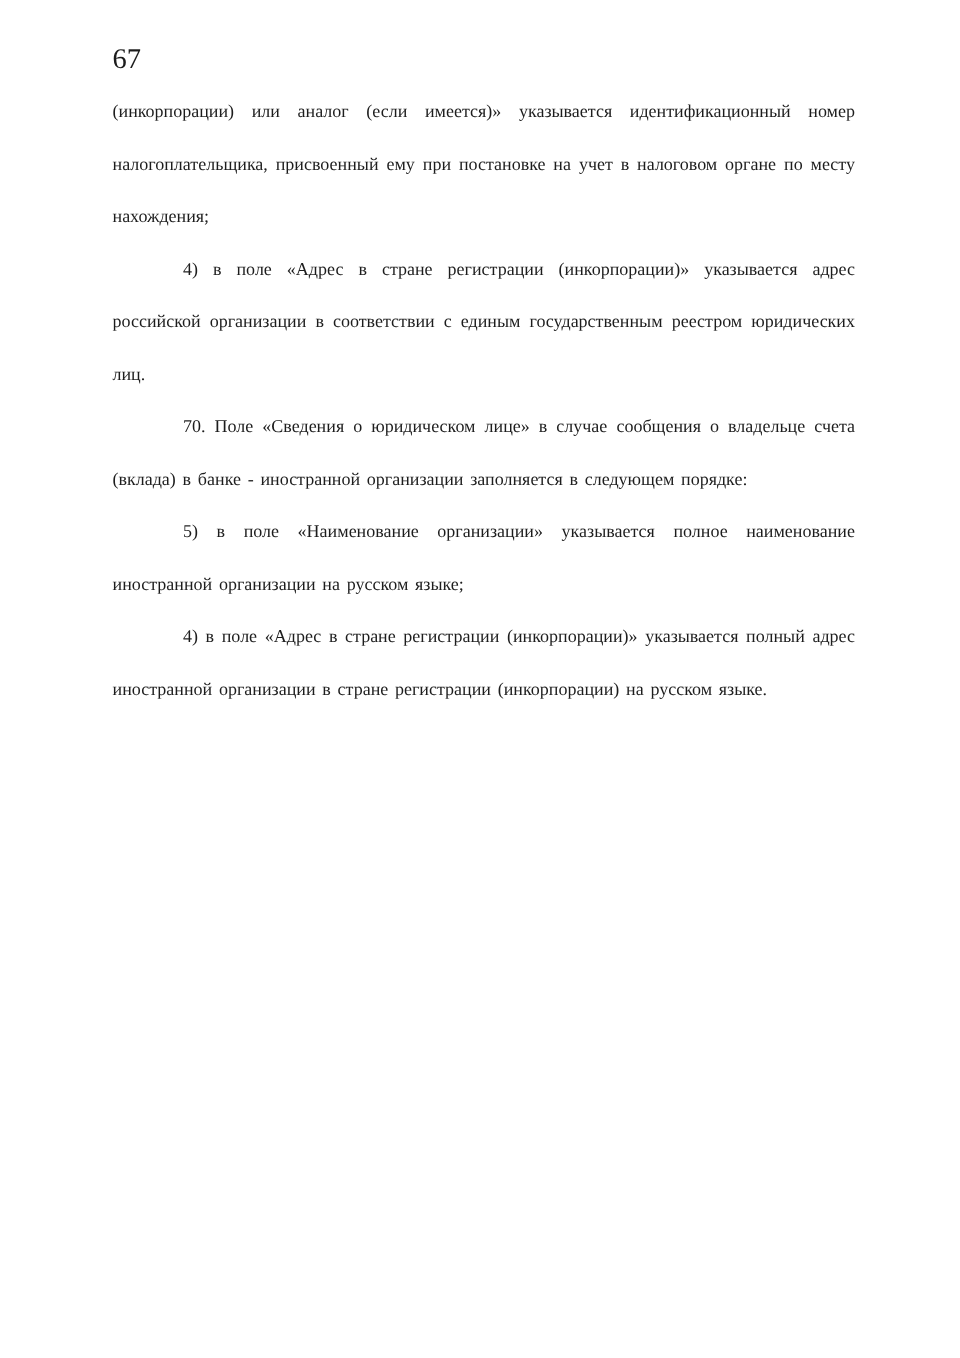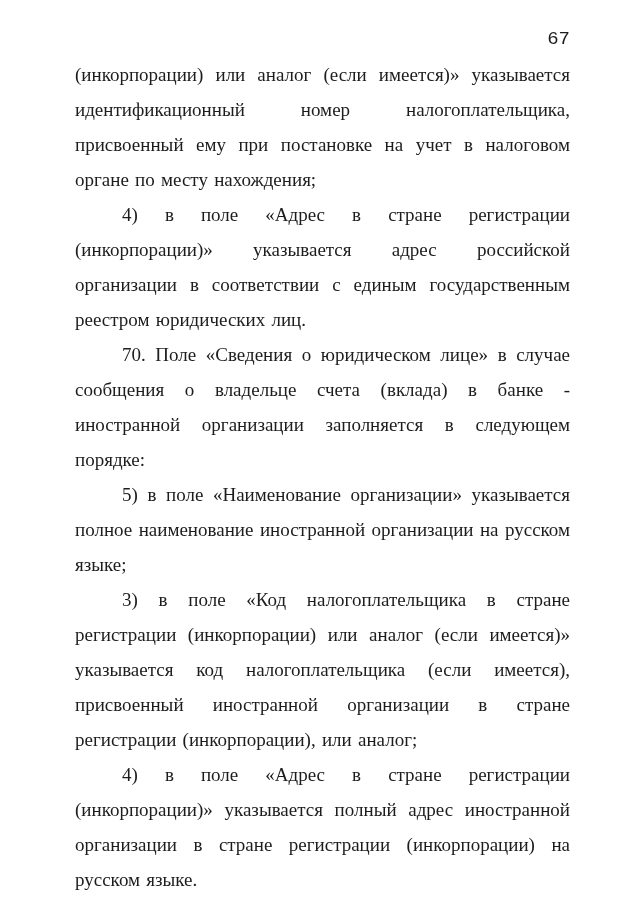--- a/index.html
+++ b/index.html
@@ -12,32 +12,31 @@
     width: 640px;
     height: 905px;
     background: #ffffff;
     box-sizing: border-box;
     padding: 22px 70px 0 75px;
     font-family: "Liberation Serif", "DejaVu Serif", serif;
     color: #1d1d1d;
     overflow: hidden;
   }
   .page-number {
-    text-align: right;
+    text-align: left;
     font-size: 19px;
     line-height: 35px;
     margin: 0;
-    font-family: Liberation Mono, monospace;
   }
   .doc-body {
     margin: 0;
   }
   .doc-body p {
     margin: 0;
-    font-size: 19px;
+    font-size: 12px;
     line-height: 35px;
     text-align: justify;
     text-indent: 47px;
     word-spacing: 1.5px;
   }
   .doc-body p.no-indent {
     text-indent: 0;
   }
 </style>
 </head>
@@ -49,17 +48,16 @@
   <div class="doc-body">
     <p class="no-indent">(инкорпорации) или аналог (если имеется)» указывается идентификационный номер налогоплательщика, присвоенный ему при постановке на учет в налоговом органе по месту нахождения;</p>
 
     <p>4) в поле «Адрес в стране регистрации (инкорпорации)» указывается адрес российской организации в соответствии с единым государственным реестром юридических лиц.</p>
 
     <p>70. Поле «Сведения о юридическом лице» в случае сообщения о владельце счета (вклада) в банке - иностранной организации заполняется в следующем порядке:</p>
 
     <p>5) в поле «Наименование организации» указывается полное наименование иностранной организации на русском языке;</p>
 
 
-    <p>3) в поле «Код налогоплательщика в стране регистрации (инкорпорации) или аналог (если имеется)» указывается код налогоплательщика (если имеется), присвоенный иностранной организации в стране регистрации (инкорпорации), или аналог;</p>
 
     <p>4) в поле «Адрес в стране регистрации (инкорпорации)» указывается полный адрес иностранной организации в стране регистрации (инкорпорации) на русском языке.</p>
   </div>
 </div>
 
 </body></html>

